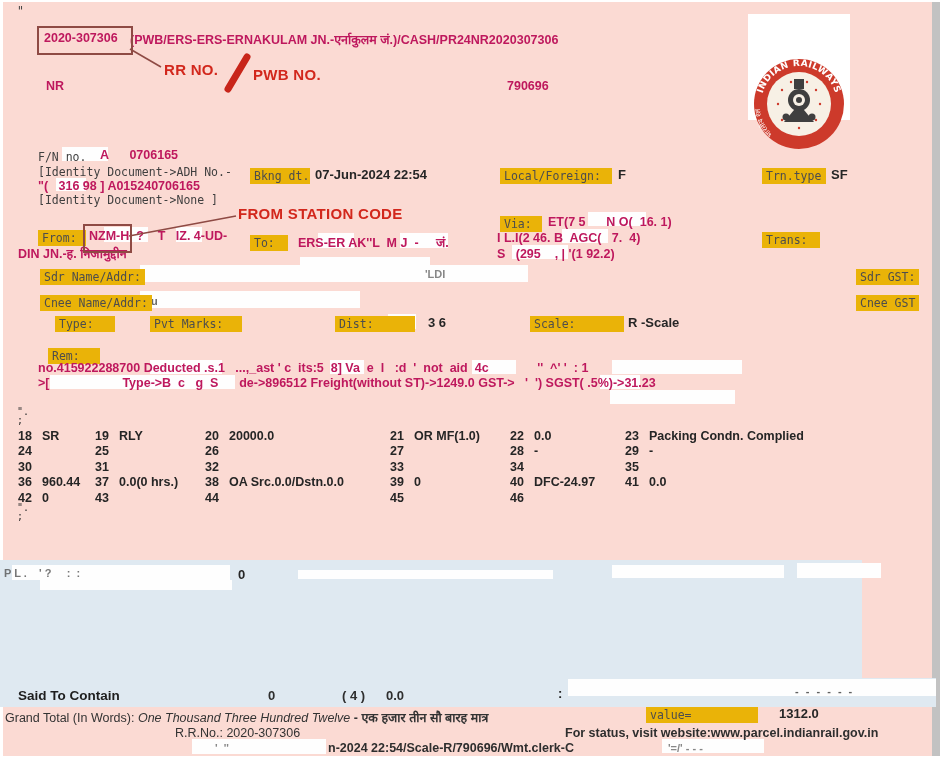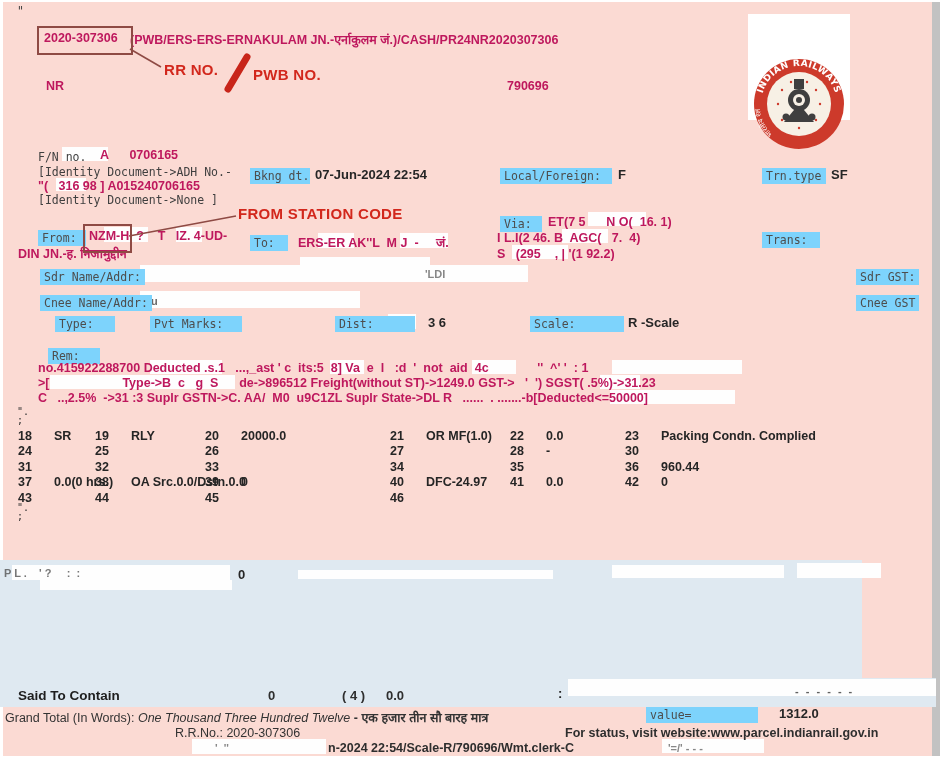--- a/index.html
+++ b/index.html
@@ -4,34 +4,34 @@
 <style>
   html,body{margin:0;padding:0;background:#fff}
   .page{position:relative;width:940px;height:760px;background:#fff;overflow:hidden;
         font-family:"Liberation Sans",sans-serif;color:#2e2e2e}
   .pink{position:absolute;left:3px;top:2px;width:929px;height:754px;background:#fbdad3;z-index:0}
   .blue{position:absolute;background:#dfe9f1;z-index:1}
   .graystrip{position:absolute;left:932px;top:2px;width:8px;height:754px;background:#c2c2c2;z-index:1}
   .abs{position:absolute;z-index:4;white-space:pre}
   .wb{position:absolute;background:#fefefe;z-index:2}
   .lbl{position:absolute;z-index:4;font:11.5px "DejaVu Sans Mono",monospace;color:#4d4d4d;
-       background:#7dd3fc;padding:1px 4px;white-space:pre}
+       background:#eab308;padding:1px 4px;white-space:pre}
   .mono{font:11.5px "DejaVu Sans Mono",monospace;color:#3f3f3f}
   .val{font:600 12.5px "Liberation Sans",sans-serif;color:#be185d}
   .val13{font:600 13px "Liberation Sans",sans-serif;color:#262626}
   .redtxt{font:700 15px "Liberation Sans",sans-serif;color:#d2271c;letter-spacing:.3px;z-index:5}
   .annotbox{position:absolute;border:2px solid #8e4a44;background:transparent;z-index:5}
   .faint{position:absolute;z-index:3;font:600 11px "Liberation Sans",sans-serif;color:#6a6a6a;opacity:.8;white-space:pre}
   .sep{font:10px "DejaVu Sans Mono",monospace;color:#333;line-height:9px;white-space:pre-line}
   .grid{position:absolute;left:18px;top:429px;width:905px;display:grid;z-index:4;
         grid-template-columns:77px 110px 185px 120px 115px 1fr;
         font:600 12.5px "Liberation Sans",sans-serif;color:#252525;line-height:15.4px}
   .gcell{white-space:pre}
   .gn{display:inline-block;min-width:24px}
-  .gv{margin-left:12px}
+  .gv{margin-left:0}
   .thead{position:absolute;left:0;top:534px;height:20px;width:940px;z-index:4}
   .thead span{position:absolute;top:0;font:11.5px "DejaVu Sans Mono",monospace;background:#fff;
               color:#4d4d4d;padding:1px 4px;white-space:pre}
   .thead span:nth-of-type(1){left:18px;width:200px}
   .thead span:nth-of-type(2){left:238px}
   .thead span:nth-of-type(3){left:304px}
   .thead span:nth-of-type(4){left:342px}
   .thead span:nth-of-type(5){left:412px;width:120px}
   .thead span:nth-of-type(6){left:556px}
   .thead span:nth-of-type(7){left:630px}
@@ -166,21 +166,20 @@
   <span class="lbl" style="left:55px;top:316px;width:52px">Type:</span>
   <span class="lbl" style="left:150px;top:316px;width:84px">Pvt Marks:</span>
   <span class="lbl" style="left:335px;top:316px;width:72px">Dist:</span>
   <span class="abs val13" style="left:428px;top:315px">3 6</span>
   <span class="lbl" style="left:530px;top:316px;width:86px">Scale:</span>
   <span class="abs val13" style="left:628px;top:315px">R -Scale</span>
 
   <span class="lbl" style="left:48px;top:348px;width:44px">Rem:</span>
   <span class="abs val" style="left:38px;top:361px">no.415922288700 Deducted .s.1   ...,_ast ' c  its:5  8] Va  e  l   :d  '  not  aid  4c              ''  ^' '  : 1</span>
   <span class="abs val" style="left:38px;top:376px">&gt;[                     Type-&gt;B  c   g  S      de-&gt;896512 Freight(without ST)-&gt;1249.0 GST-&gt;   '  ') SGST( .5%)-&gt;31.23</span>
-  <span class="abs val" style="left:38px;top:391px">C   ..,2.5%  -&gt;31 :3 Suplr GSTN-&gt;C. AA/  M0  u9C1ZL Suplr State-&gt;DL R   ......  . .......-b[Deducted&lt;=50000]</span>
 
   <span class="abs sep" style="left:17px;top:407px">".
 ;</span>
 
   <div class="grid">
 
       <div class="gcell"><span class="gn">18</span><span class="gv">SR</span></div>
 
       <div class="gcell"><span class="gn">19</span><span class="gv">RLY</span></div>
 
@@ -195,20 +194,21 @@
       <div class="gcell"><span class="gn">24</span><span class="gv"></span></div>
 
       <div class="gcell"><span class="gn">25</span><span class="gv"></span></div>
 
       <div class="gcell"><span class="gn">26</span><span class="gv"></span></div>
 
       <div class="gcell"><span class="gn">27</span><span class="gv"></span></div>
 
       <div class="gcell"><span class="gn">28</span><span class="gv">-</span></div>
 
+      <div class="gcell"><span class="gn">29</span><span class="gv">-</span></div>
 
       <div class="gcell"><span class="gn">30</span><span class="gv"></span></div>
 
       <div class="gcell"><span class="gn">31</span><span class="gv"></span></div>
 
       <div class="gcell"><span class="gn">32</span><span class="gv"></span></div>
 
       <div class="gcell"><span class="gn">33</span><span class="gv"></span></div>
 
       <div class="gcell"><span class="gn">34</span><span class="gv"></span></div>

